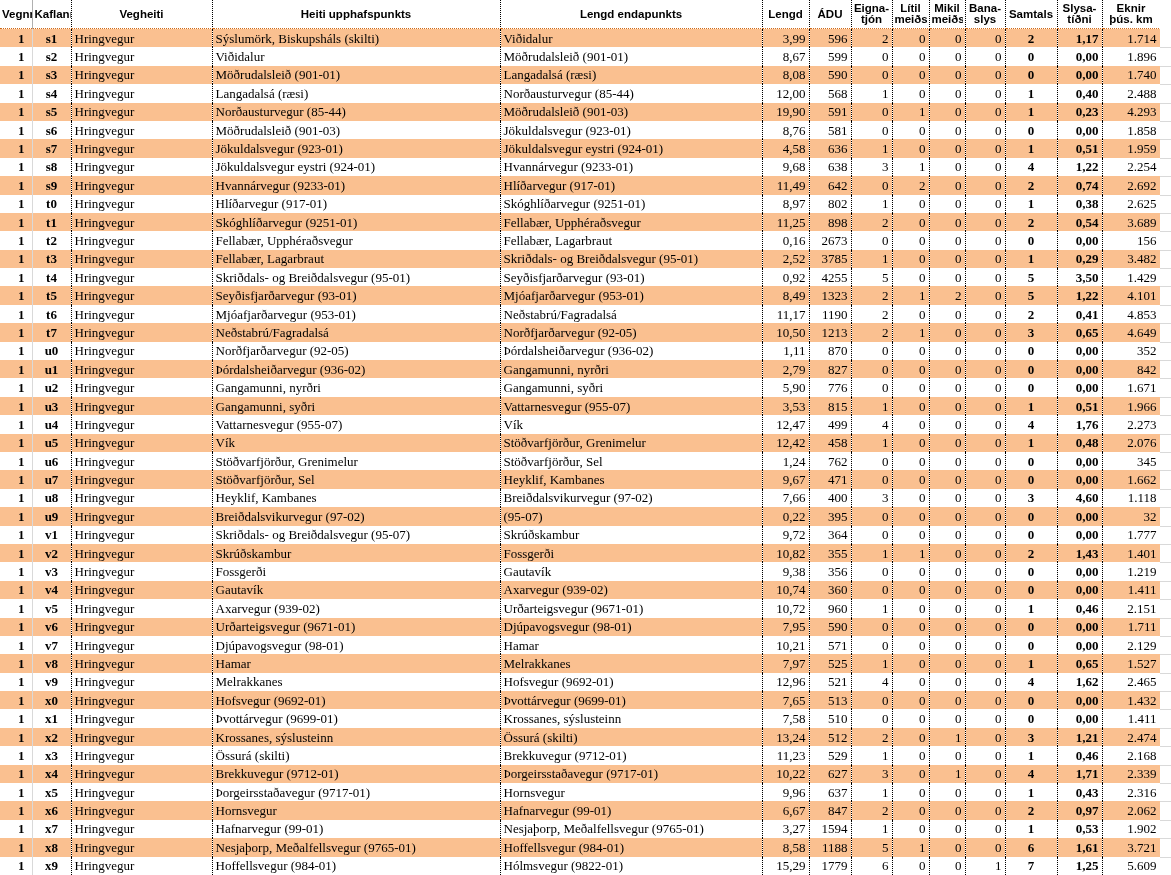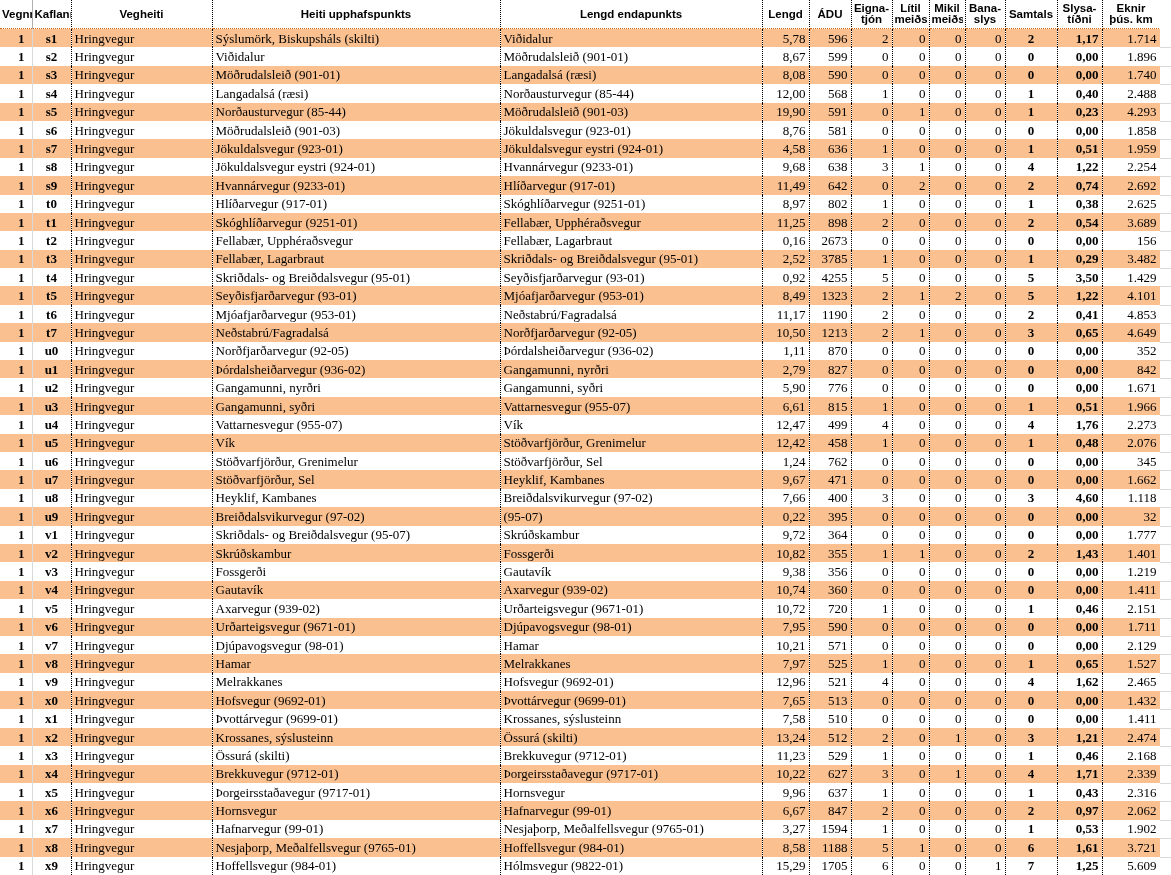--- a/index.html
+++ b/index.html
@@ -160,21 +160,21 @@
         <th class="h-last"><span class="clipwrap">Eknir þús. km</span></th>
       </tr>
     </thead>
     <tbody id="tbody">
         <tr class="odd">
           <td class="c-vegnr">1</td>
           <td class="c-kaflanr">s1</td>
           <td class="txt">Hringvegur</td>
           <td class="txt">Sýslumörk, Biskupsháls (skilti)</td>
           <td class="txt">Viðidalur</td>
-          <td class="num">5,78</td>
+          <td class="num">3,99</td>
           <td class="num">596</td>
           <td class="num">2</td>
           <td class="num">0</td>
           <td class="num">0</td>
           <td class="num">0</td>
           <td class="ctr">2</td>
           <td class="numb">1,17</td>
           <td class="num">1.714</td>
         </tr>
         <tr class="even">
@@ -480,21 +480,21 @@
           <td class="ctr">0</td>
           <td class="numb">0,00</td>
           <td class="num">1.671</td>
         </tr>
         <tr class="odd">
           <td class="c-vegnr">1</td>
           <td class="c-kaflanr">u3</td>
           <td class="txt">Hringvegur</td>
           <td class="txt">Gangamunni, syðri</td>
           <td class="txt">Vattarnesvegur (955-07)</td>
-          <td class="num">6,61</td>
+          <td class="num">3,53</td>
           <td class="num">815</td>
           <td class="num">1</td>
           <td class="num">0</td>
           <td class="num">0</td>
           <td class="num">0</td>
           <td class="ctr">1</td>
           <td class="numb">0,51</td>
           <td class="num">1.966</td>
         </tr>
         <tr class="even">
@@ -657,21 +657,21 @@
           <td class="numb">0,00</td>
           <td class="num">1.411</td>
         </tr>
         <tr class="even">
           <td class="c-vegnr">1</td>
           <td class="c-kaflanr">v5</td>
           <td class="txt">Hringvegur</td>
           <td class="txt">Axarvegur (939-02)</td>
           <td class="txt">Urðarteigsvegur (9671-01)</td>
           <td class="num">10,72</td>
-          <td class="num">720</td>
+          <td class="num">960</td>
           <td class="num">1</td>
           <td class="num">0</td>
           <td class="num">0</td>
           <td class="num">0</td>
           <td class="ctr">1</td>
           <td class="numb">0,46</td>
           <td class="num">2.151</td>
         </tr>
         <tr class="odd">
           <td class="c-vegnr">1</td>
@@ -881,21 +881,21 @@
           <td class="numb">1,61</td>
           <td class="num">3.721</td>
         </tr>
         <tr class="even">
           <td class="c-vegnr">1</td>
           <td class="c-kaflanr">x9</td>
           <td class="txt">Hringvegur</td>
           <td class="txt">Hoffellsvegur (984-01)</td>
           <td class="txt">Hólmsvegur (9822-01)</td>
           <td class="num">15,29</td>
-          <td class="num">1705</td>
+          <td class="num">1779</td>
           <td class="num">6</td>
           <td class="num">0</td>
           <td class="num">0</td>
           <td class="num">1</td>
           <td class="ctr">7</td>
           <td class="numb">1,25</td>
           <td class="num">5.609</td>
         </tr>
         <tr class="odd">
           <td class="c-vegnr">1</td>

